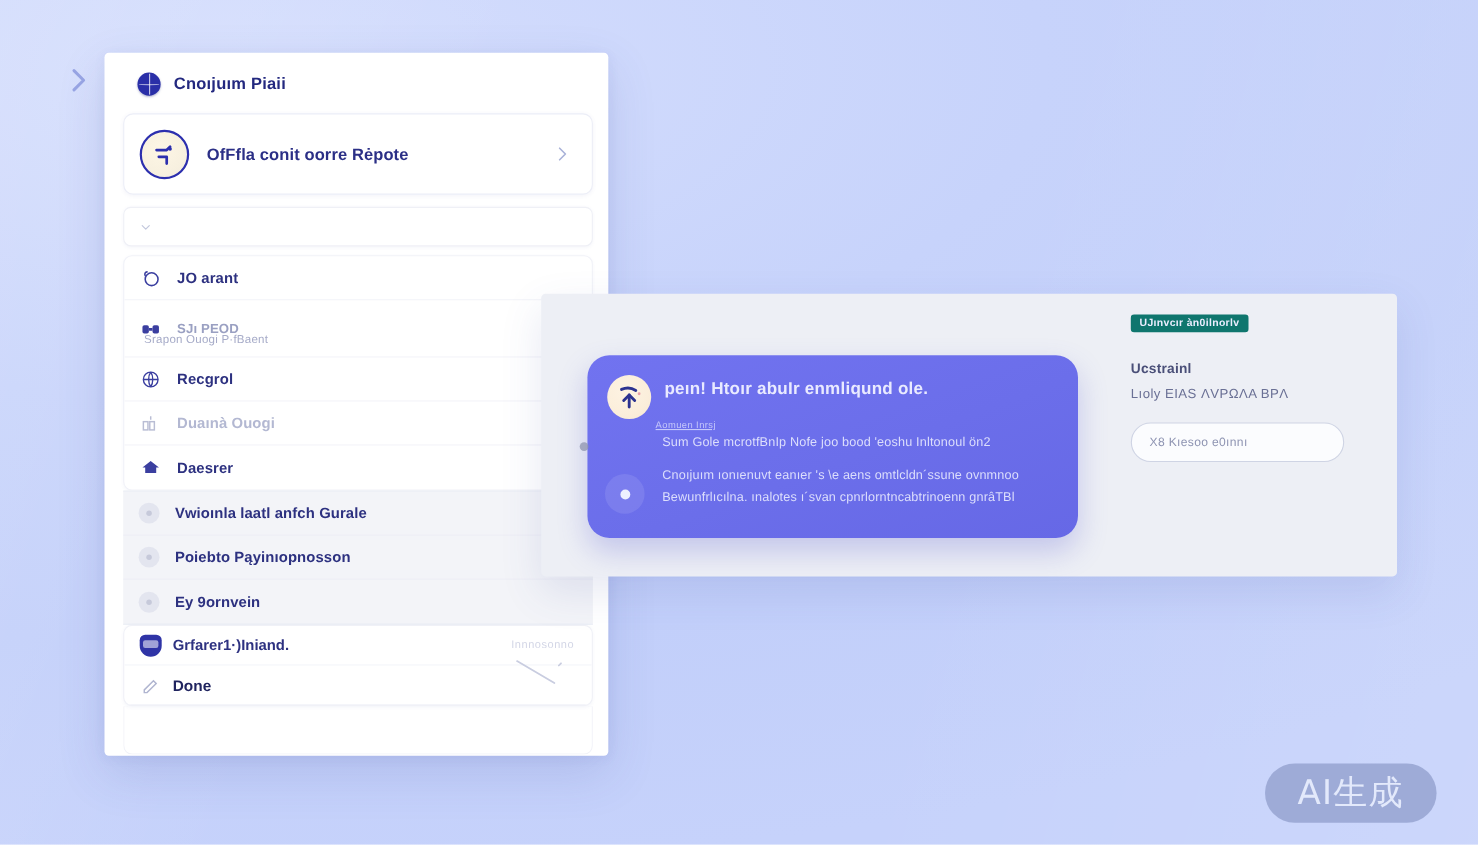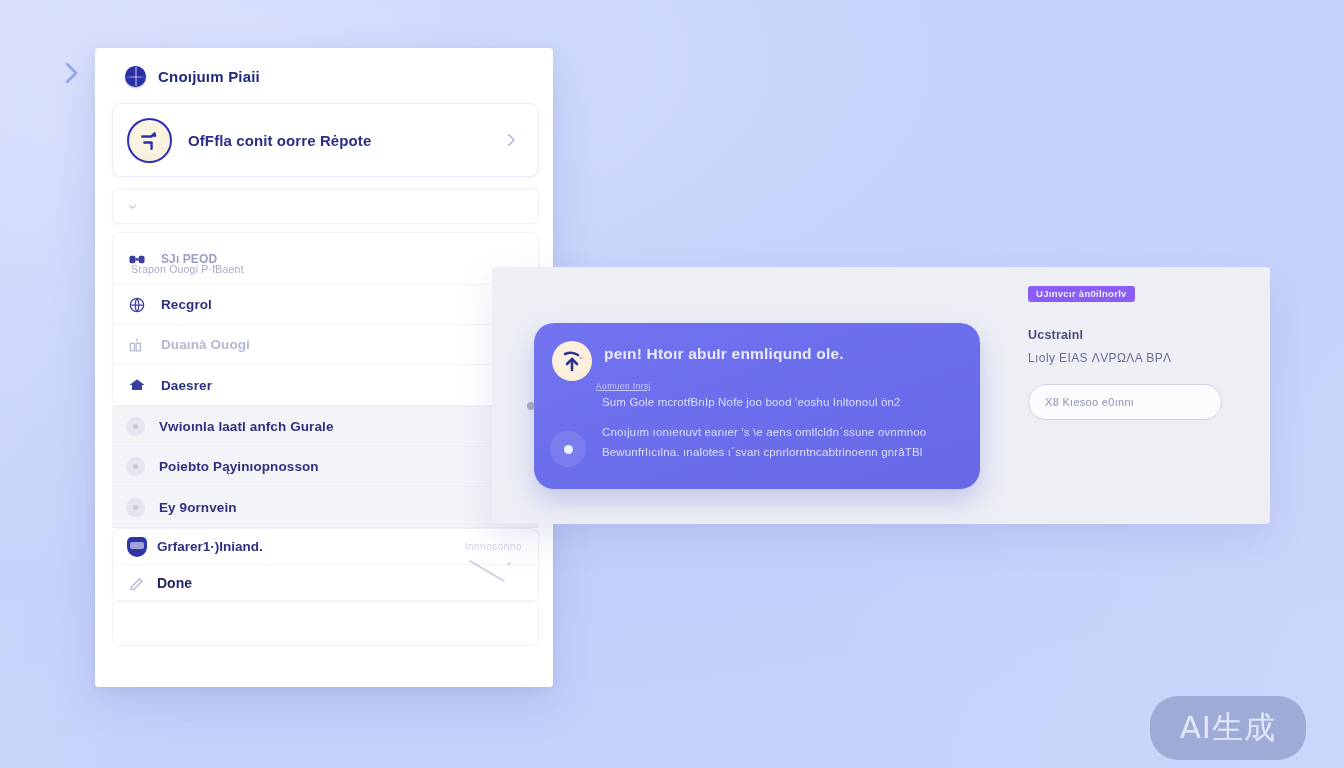--- a/index.html
+++ b/index.html
@@ -379,21 +379,21 @@
     right: 22px;
     top: 16px;
     width: 220px;
   }
   .side-chip {
     display: inline-block;
     height: 16px;
     padding: 0 8px;
     line-height: 16px;
     border-radius: 3px;
-    background: #8b5cf6;
+    background: #0f766e;
     color: #eceeff;
     font-size: 9.5px;
     font-weight: 700;
     letter-spacing: .3px;
     filter: blur(.3px);
     white-space: nowrap;
   }
   .side-title {
     margin-top: 26px;
     font-size: 12.5px;
@@ -426,22 +426,22 @@
     color: #8e94b2;
     letter-spacing: .3px;
     filter: blur(.3px);
     white-space: nowrap;
   }
 
   
   .watermark {
     position: absolute;
     right: 38px;
-    bottom: 8px;
-    height: 64px;
+    bottom: 20px;
+    height: 54px;
     padding: 0 30px;
     display: flex;
     align-items: center;
     justify-content: center;
     border-radius: 28px;
     background: rgba(122,136,186,.55);
     color: #e3e9fb;
     font-size: 31px;
     letter-spacing: 1px;
     font-family: "DejaVu Sans", sans-serif;
@@ -484,20 +484,29 @@
     <div class="select-row">
       <div class="chev-down">
         <svg viewBox="0 0 24 24" fill="none" stroke="currentColor" stroke-width="2.4" stroke-linecap="round" stroke-linejoin="round">
           <polyline points="5 9 12 16 19 9"></polyline>
         </svg>
       </div>
     </div>
 
     <div class="list-block">
 
+      <div class="list-row">
+        <div class="row-ico">
+          <svg viewBox="0 0 24 24" fill="none" stroke="currentColor" stroke-width="1.7" stroke-linecap="round" stroke-linejoin="round">
+            <circle cx="13" cy="13" r="7"></circle>
+            <path d="M6 9 c-1 -2 0 -4 2 -4"></path>
+          </svg>
+        </div>
+        <div class="row-label">JO arant</div>
+      </div>
 
       <div class="list-row row-tall">
         <div class="row-ico">
           <svg viewBox="0 0 24 24" fill="currentColor">
             <rect x="3" y="8" width="7" height="9" rx="2"></rect>
             <rect x="14" y="8" width="7" height="9" rx="2"></rect>
             <rect x="10" y="11" width="4" height="3"></rect>
           </svg>
         </div>
         <div class="row-label muted">SJı PEOD</div>

